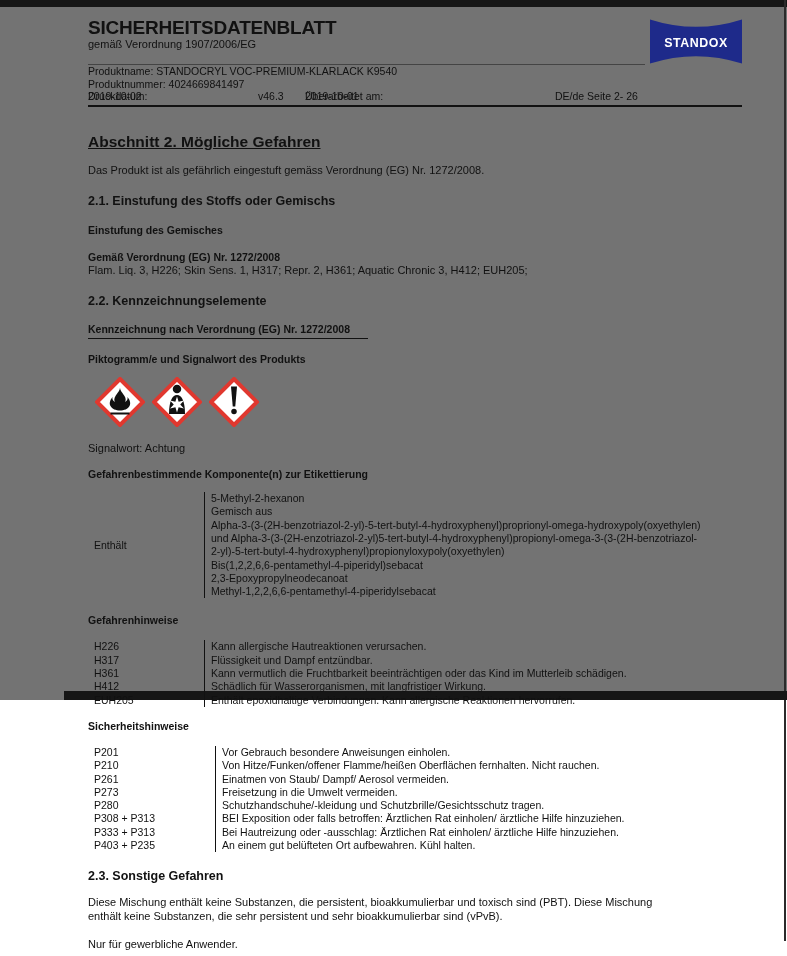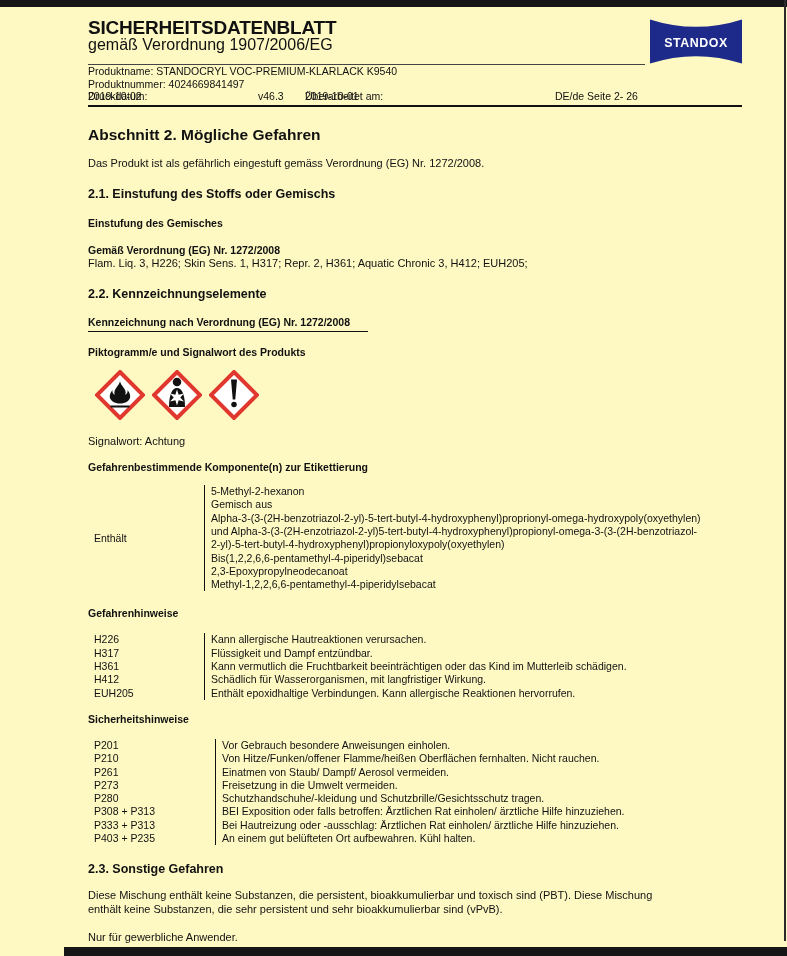--- a/index.html
+++ b/index.html
@@ -1,39 +1,39 @@
 <!DOCTYPE html>
 <html><head>
 <meta charset="utf-8">
 <style>
   * { margin: 0; padding: 0; box-sizing: border-box; }
   html,body { width: 787px; height: 956px; background: #fff; overflow: hidden; }
   body { font-family: "Liberation Sans", "DejaVu Sans", sans-serif; color: #111; font-size: 10.5px; }
 
-  .frame { position: relative; width: 787px; height: 956px; background: #fef9c3; }
+  .frame { position: relative; width: 787px; height: 700px; background: #737373; }
   .top-border { position: absolute; top: 0; left: 0; width: 787px; height: 7px; background: #161616; }
   .right-border { position: absolute; top: 0; right: 1px; width: 2px; height: 941px; background: #2b2b2b; }
   .bottom-border { position: absolute; bottom: 0; left: 64px; right: 0; height: 9px; background: #161616; }
 
   .content { position: absolute; left: 88px; top: 7px; width: 654px; }
 
   
   .hdr { position: relative; }
   .doc-title { font-size: 19px; font-weight: bold; letter-spacing: -0.2px; line-height: 20px; margin-top: 11px; }
-  .doc-subtitle { font-size: 16px; line-height: 13px; }
+  .doc-subtitle { font-size: 11px; line-height: 13px; }
   .logo { position: absolute; top: 0; right: 0; width: 92px; height: 47px; }
   .thin-rule { width: 557px; height: 0; border-top: 1px solid #444; margin-top: 13px; }
   .prod-row { line-height: 12.7px; font-size: 10.5px; }
   .date-row { position: relative; height: 12.7px; font-size: 10.5px; text-align: center; }
   .date-row span { position: absolute; top: 0; white-space: nowrap; }
   .dr-a { left: 0; } .dr-b { left: 170px; } .dr-c { left: 217px; } .dr-d { left: 467px; }
   .thick-rule { width: 654px; height: 2px; background: #111; margin-top: 2px; }
 
   
-  .h-section { font-size: 15.5px; font-weight: bold; line-height: 18px; margin-top: 19px; }
+  .h-section { font-size: 15.5px; font-weight: bold; line-height: 18px; margin-top: 26px; text-decoration: underline; }
   .h-sub { font-size: 12.5px; font-weight: bold; line-height: 15px; }
   .h-minor { font-size: 10.5px; font-weight: bold; line-height: 13px; }
   .body-line { font-size: 11px; line-height: 13px; }
 
   .intro { margin-top: 13px; }
   .h21 { margin-top: 17px; }
   .gem { margin-top: 15px; }
   .reg { margin-top: 14px; }
   .h22 { margin-top: 17px; }
   .kenn-wrap { margin-top: 14px; }

